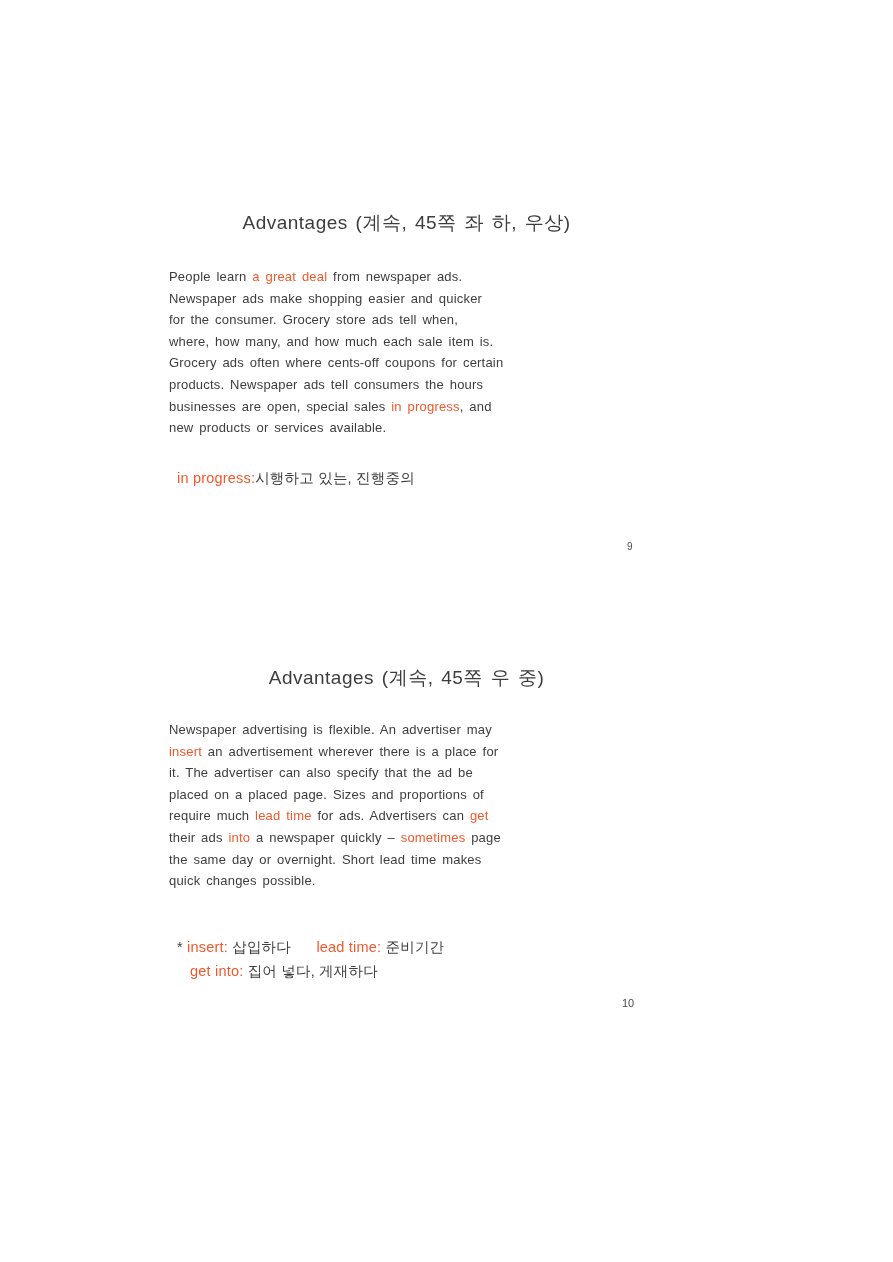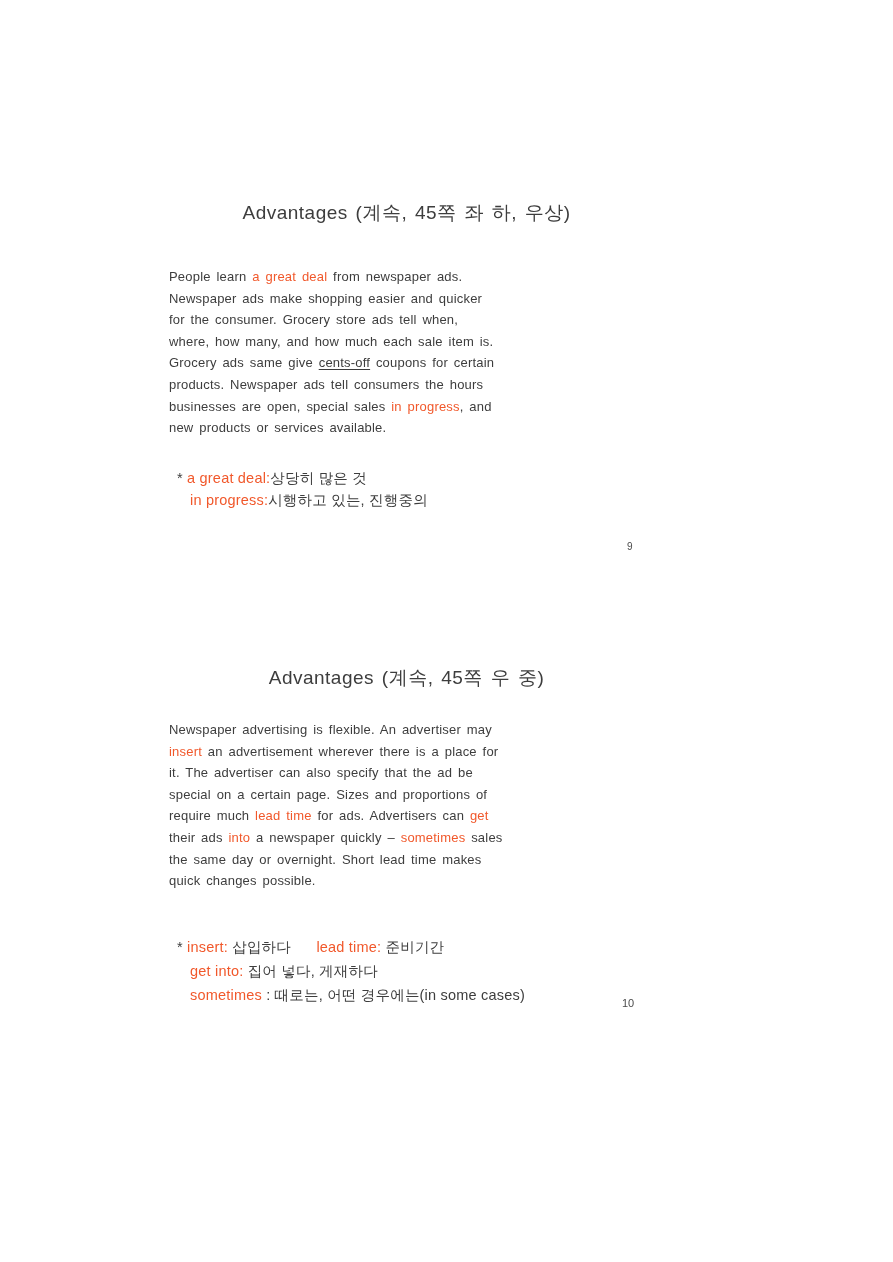--- a/index.html
+++ b/index.html
@@ -46,70 +46,68 @@
     width: 480px;
     font-size: 14.5px;
     letter-spacing: 0.2px;
     color: var(--text);
   }
   #slide1-notes { top: 467px; line-height: 22px; }
   #slide2-notes { top: 919px; line-height: 24px; margin-top: 16px; }
   .slide-notes .text-line:not(:first-child) { padding-left: 13px; }
   .text-line span { white-space: pre-wrap; }
   .accent { color: var(--accent); }
-  .underlined { text-decoration: underline; text-underline-offset: 2px; text-align: center; }
+  .underlined { text-underline-offset: 2px; text-align: center; }
   .page-number {
     position: absolute;
     font-size: 11px;
     color: #4a4a4a;
   }
-  #slide1-title { top: 200px; }
+  #slide1-title { top: 210px; }
   #slide1-body  { top: 266px; }
   #slide1-page  { top: 541px; left: 627px; font-size: 10px; }
   #slide2-title { top: 665px; }
   #slide2-body  { top: 719px; }
   #slide2-page  { top: 997px; left: 622px; }
 </style>
 </head>
 <body>
 
 <div class="page">
 
   <div id="slide1">
     <div class="slide-title" id="slide1-title">Advantages (계속, 45쪽 좌 하, 우상)</div>
     <div class="slide-body" id="slide1-body">
         <div class="text-line"><span>People learn </span><span class="accent">a great deal</span><span> from newspaper ads.</span></div>
         <div class="text-line"><span>Newspaper ads make shopping easier and quicker</span></div>
         <div class="text-line"><span>for the consumer. Grocery store ads tell when,</span></div>
         <div class="text-line"><span>where, how many, and how much each sale item is.</span></div>
-        <div class="text-line"><span>Grocery ads same give </span><span class="underlined">cents-off</span><span> coupons for certain</span></div>
+        <div class="text-line"><span>Grocery ads often where </span><span class="underlined">cents-off</span><span> coupons for certain</span></div>
         <div class="text-line"><span>products. Newspaper ads tell consumers the hours</span></div>
         <div class="text-line"><span>businesses are open, special sales </span><span class="accent">in progress</span><span>, and</span></div>
         <div class="text-line"><span>new products or services available.</span></div>
       </div>
     <div class="slide-notes" id="slide1-notes">
-        <div class="text-line"><span>* </span><span class="accent">a great deal:</span><span>상당히 많은 것</span></div>
         <div class="text-line"><span class="accent">in progress:</span><span>시행하고 있는, 진행중의</span></div>
       </div>
     <div class="page-number" id="slide1-page">9</div>
   </div>
 
   <div id="slide2">
     <div class="slide-title" id="slide2-title">Advantages (계속, 45쪽 우 중)</div>
     <div class="slide-body" id="slide2-body">
         <div class="text-line"><span>Newspaper advertising is flexible. An advertiser may</span></div>
         <div class="text-line"><span class="accent">insert</span><span> an advertisement wherever there is a place for</span></div>
         <div class="text-line"><span>it. The advertiser can also specify that the ad be</span></div>
-        <div class="text-line"><span>special on a certain page. Sizes and proportions of</span></div>
+        <div class="text-line"><span>placed on a placed page. Sizes and proportions of</span></div>
         <div class="text-line"><span>require much </span><span class="accent">lead time</span><span> for ads. Advertisers can </span><span class="accent">get</span></div>
-        <div class="text-line"><span>their ads </span><span class="accent">into</span><span> a newspaper quickly – </span><span class="accent">sometimes</span><span> sales</span></div>
+        <div class="text-line"><span>their ads </span><span class="accent">into</span><span> a newspaper quickly – </span><span class="accent">sometimes</span><span> page</span></div>
         <div class="text-line"><span>the same day or overnight. Short lead time makes</span></div>
         <div class="text-line"><span>quick changes possible.</span></div>
       </div>
     <div class="slide-notes" id="slide2-notes">
         <div class="text-line"><span>* </span><span class="accent">insert:</span><span> 삽입하다      </span><span class="accent">lead time:</span><span> 준비기간</span></div>
         <div class="text-line"><span class="accent">get into:</span><span> 집어 넣다, 게재하다</span></div>
-        <div class="text-line"><span class="accent">sometimes </span><span>: 때로는, 어떤 경우에는(in some cases)</span></div>
       </div>
     <div class="page-number" id="slide2-page">10</div>
   </div>
 
 </div>
 
 </body></html>

